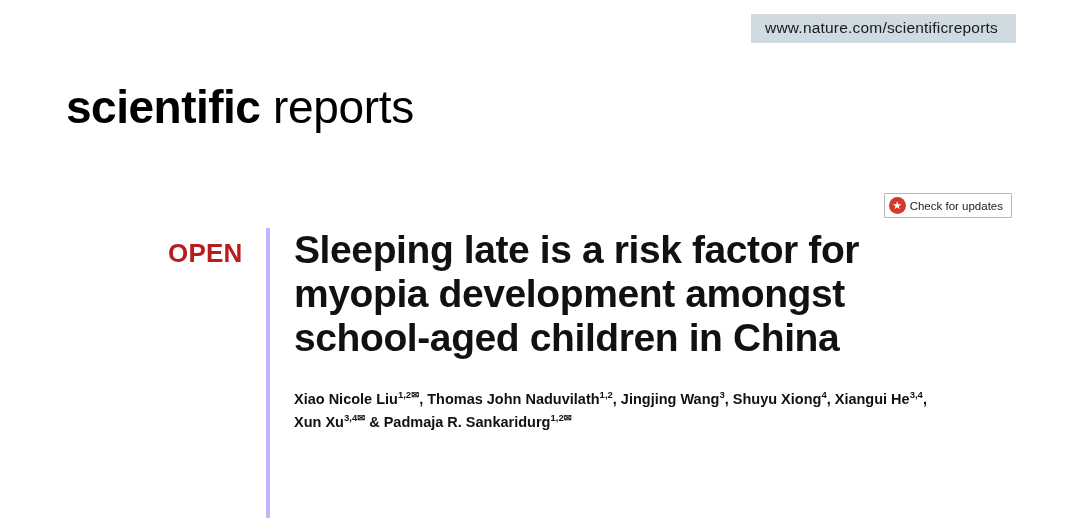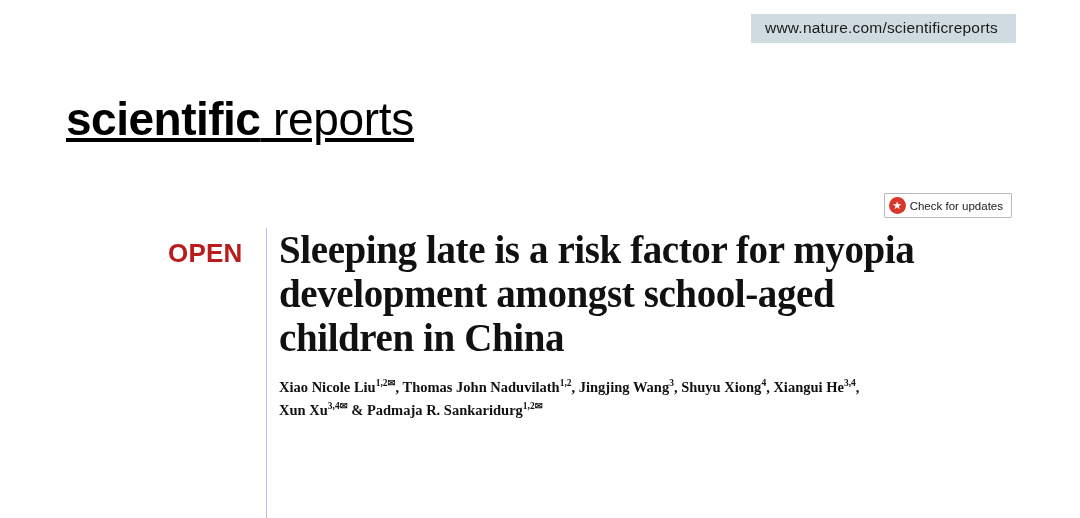--- a/index.html
+++ b/index.html
@@ -25,27 +25,26 @@
     font-size: 15.5px;
     letter-spacing: 0.2px;
     padding: 6px 18px 7px 14px;
     line-height: 1;
     white-space: nowrap;
   }
 
   
   .masthead {
     position: absolute;
-    top: 96px;
+    top: 84px;
     left: 66px;
     font-size: 46px;
     line-height: 1;
     color: #000000;
     white-space: nowrap;
-    text-decoration: underline;
   }
   .masthead .bold {
     font-weight: 700;
     letter-spacing: -0.5px;
   }
   .masthead .light {
     font-weight: 400;
     letter-spacing: -0.3px;
   }
 
@@ -89,46 +88,45 @@
     background: #ffffff;
     clip-path: polygon(50% 0%, 61% 35%, 98% 35%, 68% 57%, 79% 91%, 50% 70%, 21% 91%, 32% 57%, 2% 35%, 39% 35%);
   }
 
   
   .article {
     position: absolute;
     top: 228px;
     left: 266px;
     right: 60px;
-    border-left: 1px solid #c4b5fd;
-    padding-left: 12px;
+    border-left: 4px solid #c4b5fd;
+    padding-left: 24px;
     box-sizing: border-box;
     height: 290px;
-    font-family: Liberation Serif, serif;
   }
   .open-label {
     position: absolute;
     top: 238px;
     left: 168px;
     color: #b91c1c;
     font-size: 26px;
     font-weight: 600;
     letter-spacing: 0.2px;
   }
   .title {
     font-size: 39px;
     font-weight: 700;
     line-height: 1.13;
     color: #111111;
     letter-spacing: -0.4px;
     margin: 0;
     max-width: 660px;
   }
   .authors {
-    margin-top: 16px;
+    margin-top: 28px;
     font-size: 14.5px;
     font-weight: 700;
     color: #111111;
     line-height: 1.55;
     max-width: 740px;
   }
   .authors sup {
     font-size: 9.5px;
     font-weight: 700;
     vertical-align: super;

